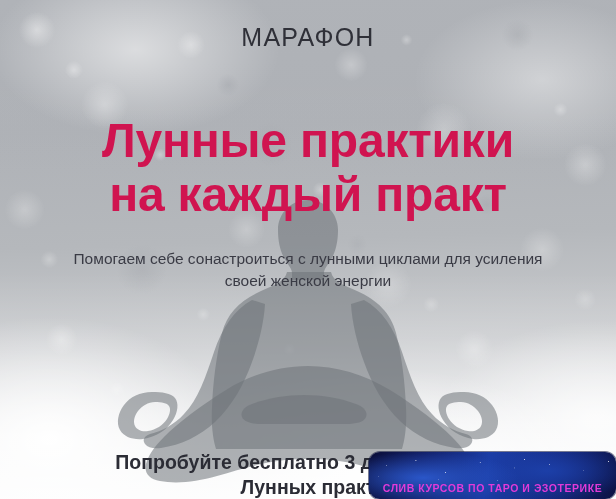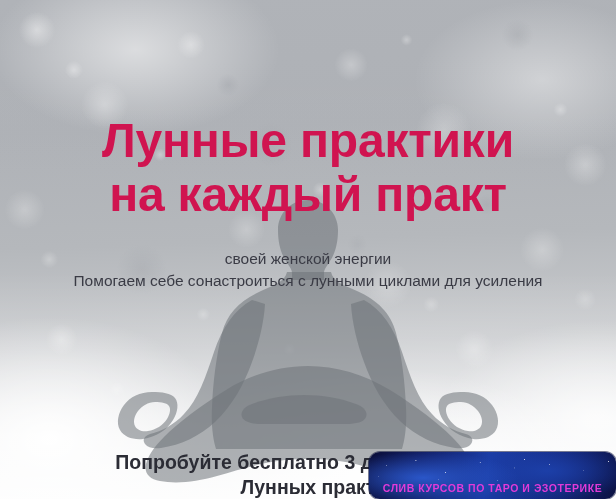--- a/index.html
+++ b/index.html
@@ -314,29 +314,30 @@
                M461 402
                c-7 0 -12 1 -14 4
                c-2 3 -1 8 2 13
                c4 6 11 11 19 12
                c6 1 11 -1 13 -5
                c2 -4 1 -10 -3 -15
                c-4 -5 -10 -9 -17 -9 z"></path>
     </g>
   </svg>
 
+  <div class="eyebrow">МАРАФОН</div>
 
   <h1 class="headline">
     <span class="headline-line">Лунные практики</span>
     <span class="headline-line">на каждый практ</span>
   </h1>
 
   <p class="subtitle">
+    <span class="subtitle-line">Помогаем себе сонастроиться с лунными циклами для усиления</span>
     <span class="subtitle-line">своей женской энергии</span>
-    <span class="subtitle-line">Помогаем себе сонастроиться с лунными циклами для усиления</span>
   </p>
 
   <p class="cta">
     <span class="cta-line">Попробуйте бесплатно 3 дня марафона</span>
     <span class="cta-line">Лунных практ</span>
   </p>
 
   <div class="watermark">
     <div class="wm-stars"></div>
     <div class="wm-tagline">СЛИВ КУРСОВ ПО ТАРО И ЭЗОТЕРИКЕ</div>

